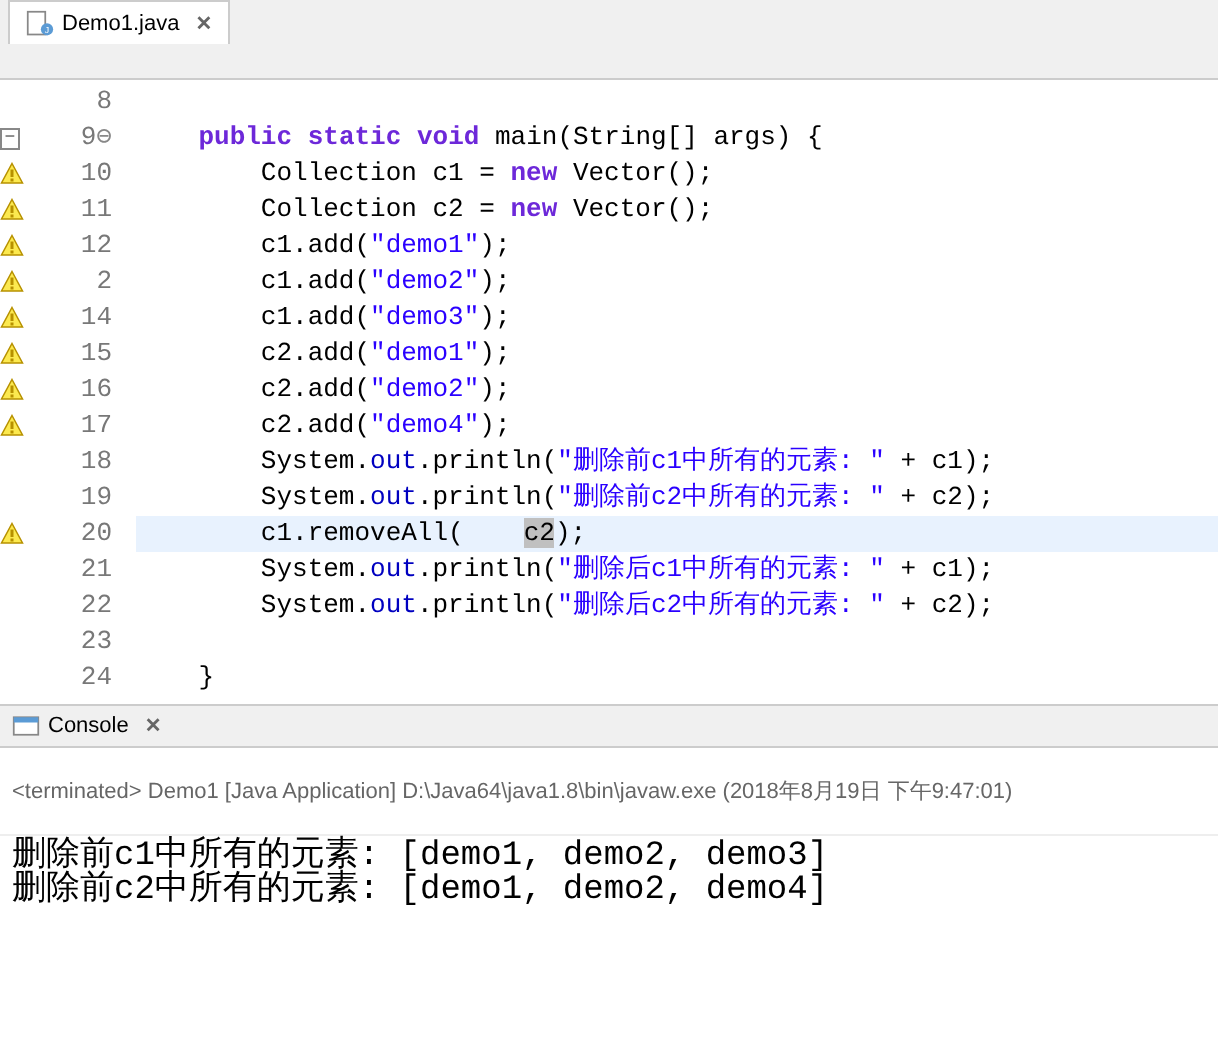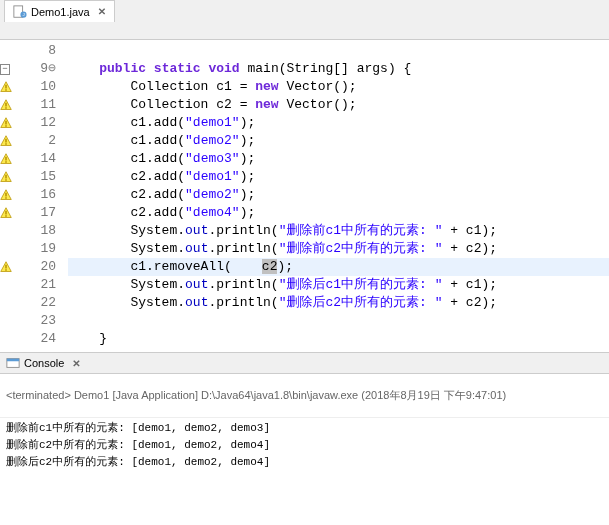--- a/index.html
+++ b/index.html
@@ -16,21 +16,21 @@
   .code { flex:1; white-space:pre; padding-top:2px; padding-left:6px; background:#fff; }
   .code .row { height:18px; }
   .hl { background:#e8f2fe; }
   .kw { color:#6d28d9; font-weight:bold; }
   .str { color:#2a00ff; }
   .fld { color:#0000c0; }
   .cur { background:#c0c0c0;margin-left:30px; }
   .console-tab { display:flex; align-items:center; gap:4px; background:#f0f0f0; border-top:1px solid #ccc; border-bottom:1px solid #ccc; padding:2px 6px; height:22px; font-size:11px; margin-top:4px; }
   .console-tab svg { width:14px; height:14px; }
   .console-hdr { font-size:11px; color:#666; padding:14px 6px; border-bottom:1px solid #eee; }
-  .console-body { font-family: Consolas, "Courier New", monospace; font-size:11px; padding:2px 6px; line-height:17px; }
+  .console-body { font-family: Consolas, "Courier New", monospace; font-size:17px; padding:2px 6px; line-height:17px; }
   .fold { display:inline-block; width:11px; height:11px; border:1px solid #888; font-size:9px; line-height:9px; text-align:center; margin-right:2px; color:#555; background:#fff;}
 </style>
 </head>
 <body>
 
 <div class="tab-bar">
   <div class="tab">
     <svg viewBox="0 0 16 16">
         <rect x="1" y="1" width="10" height="13" fill="#fff" stroke="#888"></rect>
         <circle cx="12" cy="11" r="3.5" fill="#5b9bd5"></circle>
@@ -148,14 +148,13 @@
   <span class="close-x">✕</span>
 </div>
 
 <div class="console-hdr">
   <span>&lt;terminated&gt;</span><span> Demo1 [Java Application] D:\Java64\java1.8\bin\javaw.exe (2018年8月19日 下午9:47:01)</span>
 </div>
 
 <div class="console-body" id="console-body">
     <div>删除前c1中所有的元素: [demo1, demo2, demo3]</div>
     <div>删除前c2中所有的元素: [demo1, demo2, demo4]</div>
-    <div>删除后c2中所有的元素: [demo1, demo2, demo4]</div>
   </div>
 
 </body></html>

